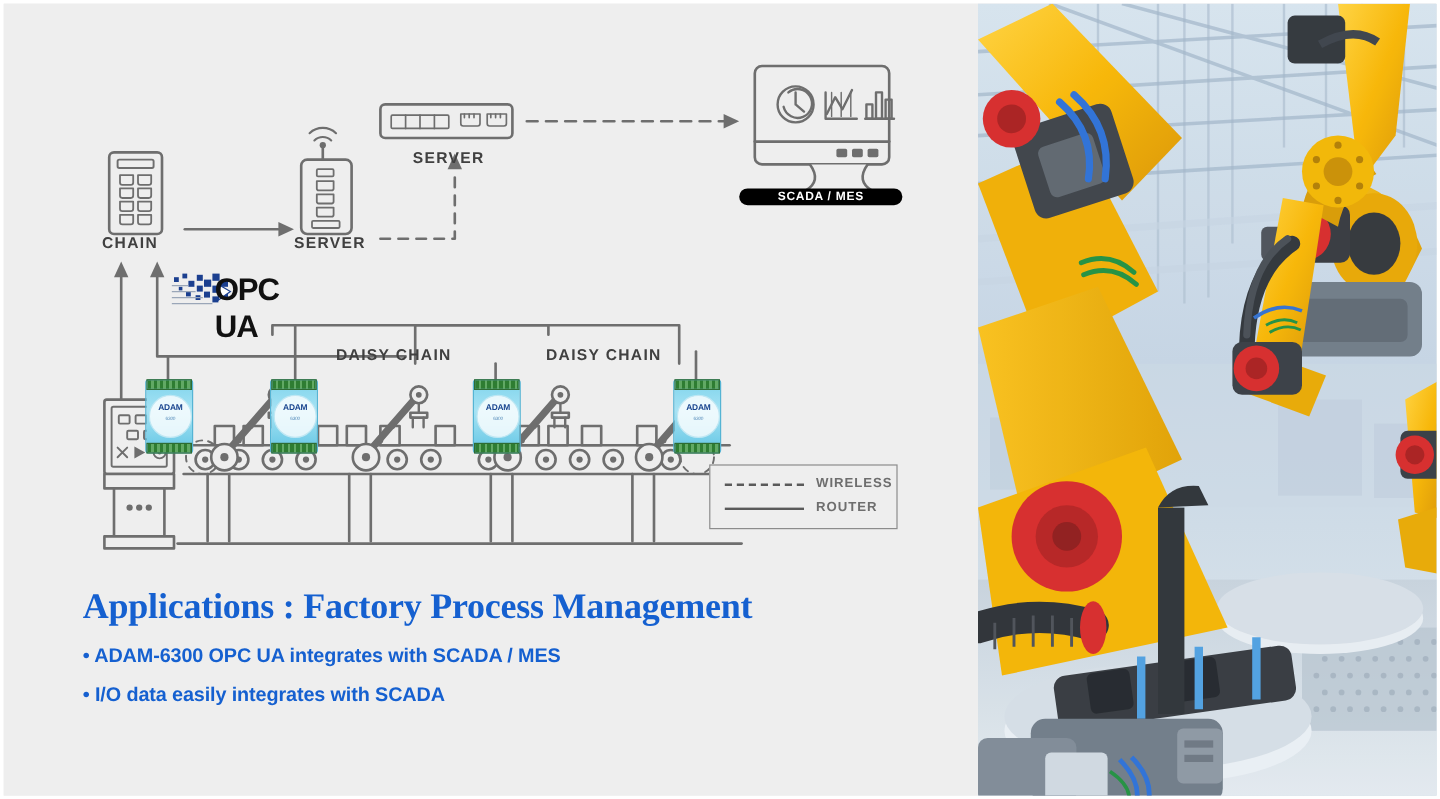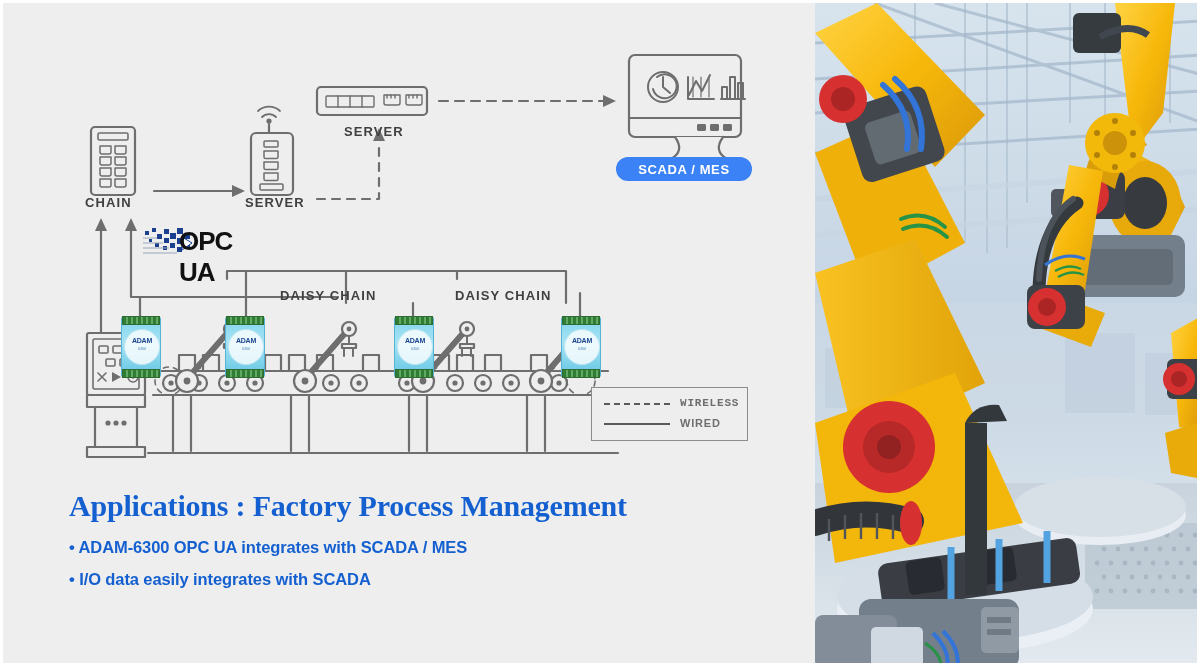--- a/index.html
+++ b/index.html
@@ -13,22 +13,22 @@
 
   
   .dlabel{
     position:absolute;color:#404040;font-weight:bold;letter-spacing:1.1px;
     font-size:13px;white-space:nowrap;font-family:"Liberation Sans",sans-serif;
   }
   .diagram-svg{position:absolute;left:0;top:0;width:812px;height:470px;}
 
   
   #scada-pill{
-    position:absolute;left:613px;top:154px;width:136px;height:24px;border-radius:14px;
-    background:#3b82f6;color:#ffffff;font-weight:bold;font-size:13px;letter-spacing:.6px;
+    position:absolute;left:613px;top:154px;width:136px;height:14px;border-radius:14px;
+    background:#000000;color:#ffffff;font-weight:bold;font-size:10px;letter-spacing:.6px;
     display:flex;align-items:center;justify-content:center;
   }
 
   
   #opcua-logo{position:absolute;left:140px;top:222px;width:130px;height:34px;}
   #opcua-text{
     position:absolute;left:36px;top:1px;font-size:26px;font-weight:bold;color:#111111;
     letter-spacing:-1px;font-family:"Liberation Sans",sans-serif;
   }
 
@@ -410,27 +410,27 @@
       <div class="body"></div>
       <div class="term top"></div>
       <div class="term bot"></div>
       <div class="disc">
         <div class="dtxt">ADAM</div>
         <div class="dsub">6300</div>
       </div>
     </div>
 
     <div id="legend-box">
-      <div class="legend-row" style="top:8px;width:130px;font-family:Liberation Mono, monospace;">
+      <div class="legend-row" style="top:8px;width:130px;">
         <div class="ldash"></div>
         <div class="legend-text">WIRELESS</div>
       </div>
       <div class="legend-row" style="top:28px;width:130px;">
         <div class="lsolid"></div>
-        <div class="legend-text">WIRED</div>
+        <div class="legend-text">ROUTER</div>
       </div>
     </div>
 
     <div id="text-block">
       <h1 id="slide-title">Applications : Factory Process Management</h1>
       <p class="bullet">• ADAM-6300 OPC UA integrates with SCADA / MES</p>
       <p class="bullet">• I/O data easily integrates with SCADA</p>
     </div>
   </div>
 

